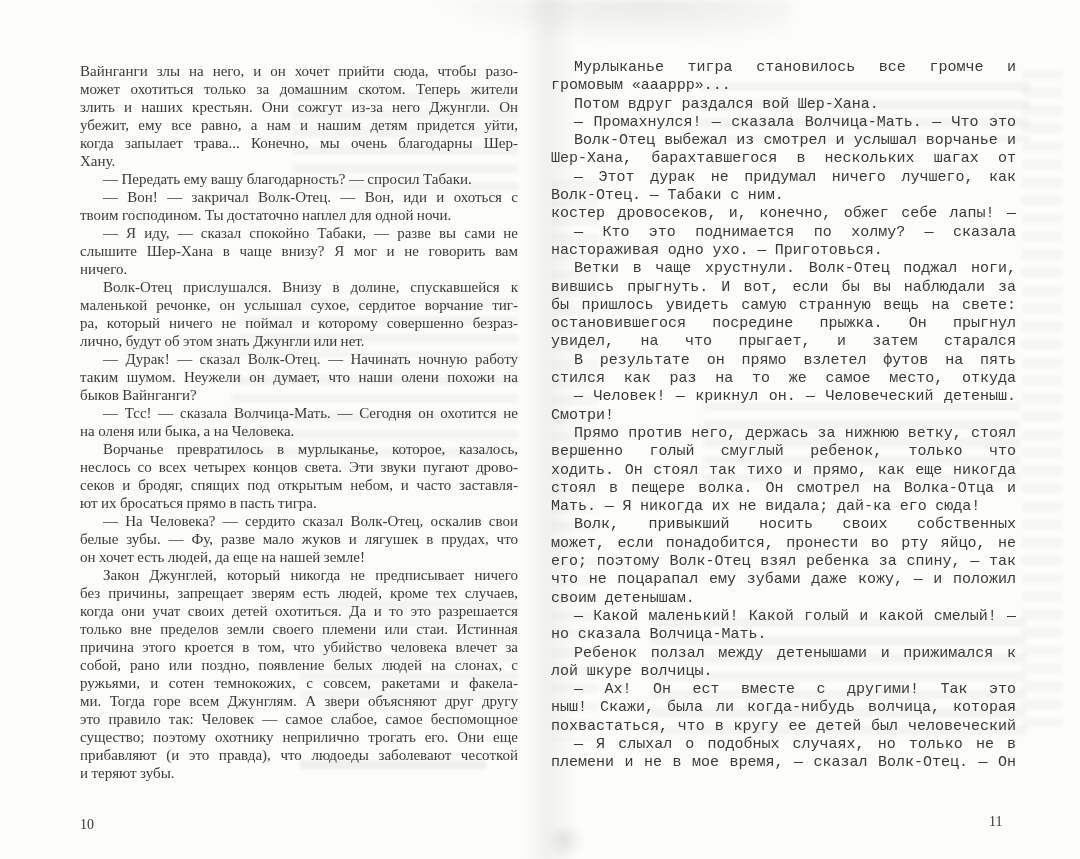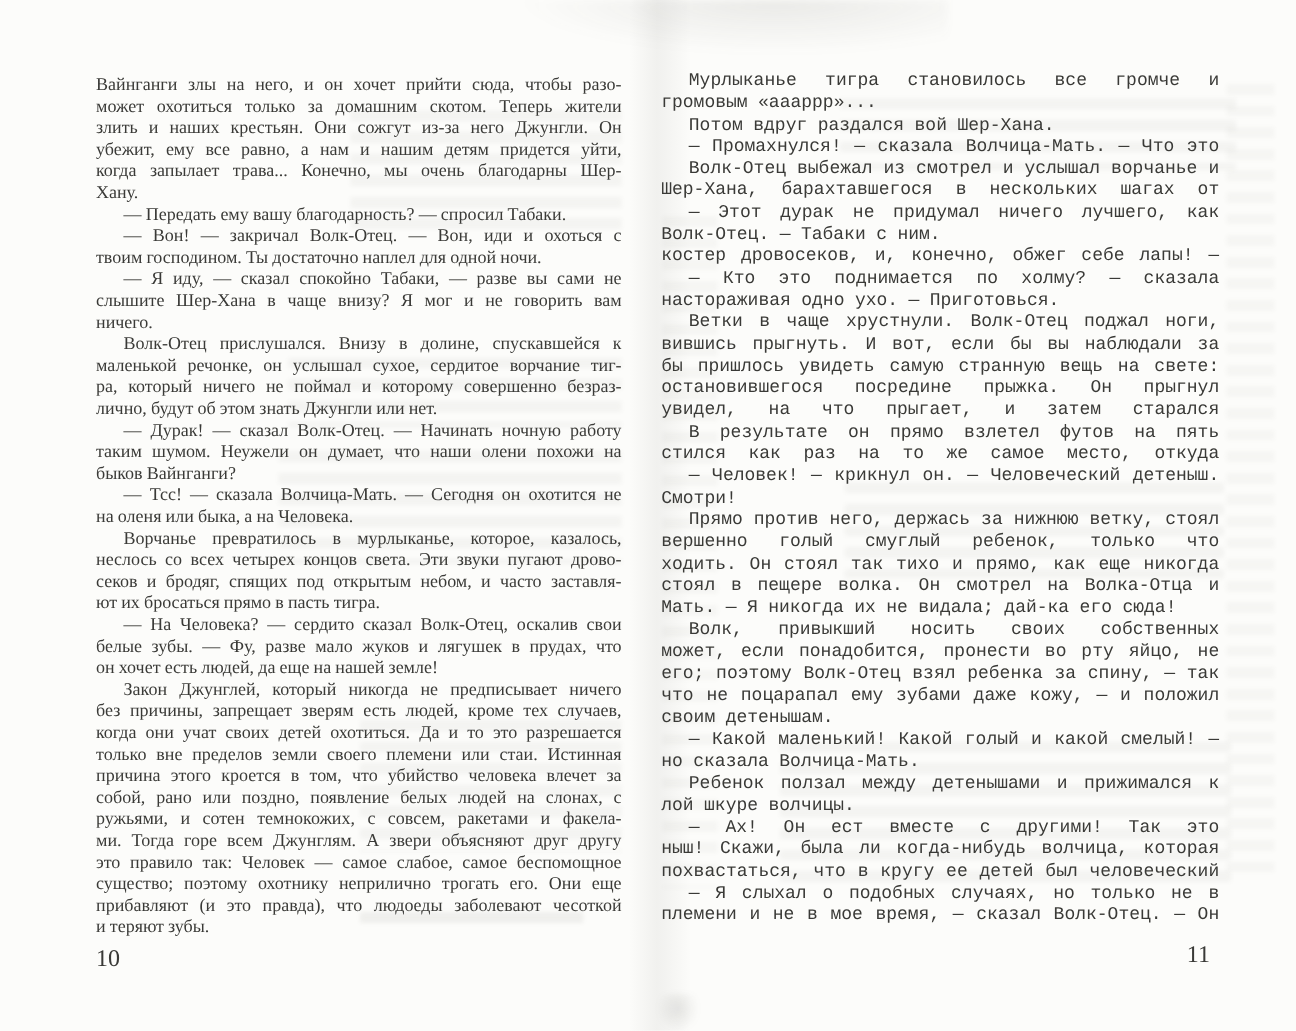--- a/index.html
+++ b/index.html
@@ -63,22 +63,23 @@
     overflow:hidden;
     word-spacing:-0.3px;
   }
   .page-left  .line { height:18.0px; line-height:18.0px; }
   .page-right .line { height:18.3px; line-height:18.3px;font-family:Liberation Mono, monospace; }
   .line:not(.last)::after { content:""; display:inline-block; width:100%; }
   .line.indent { text-indent:23px; }
 
   .pagenum {
     position:absolute;
-    font-size:20px;
+    font-size:14px;
     color:#3a3a37;
+    margin-top:29px;
   }
   .pagenum-left  { left:80px;  top:788px; }
   .pagenum-right { left:989px; top:785px; }
 </style>
 </head>
 <body>
 
 <div class="spread">
 
   <div class="gutter-shade"></div>

